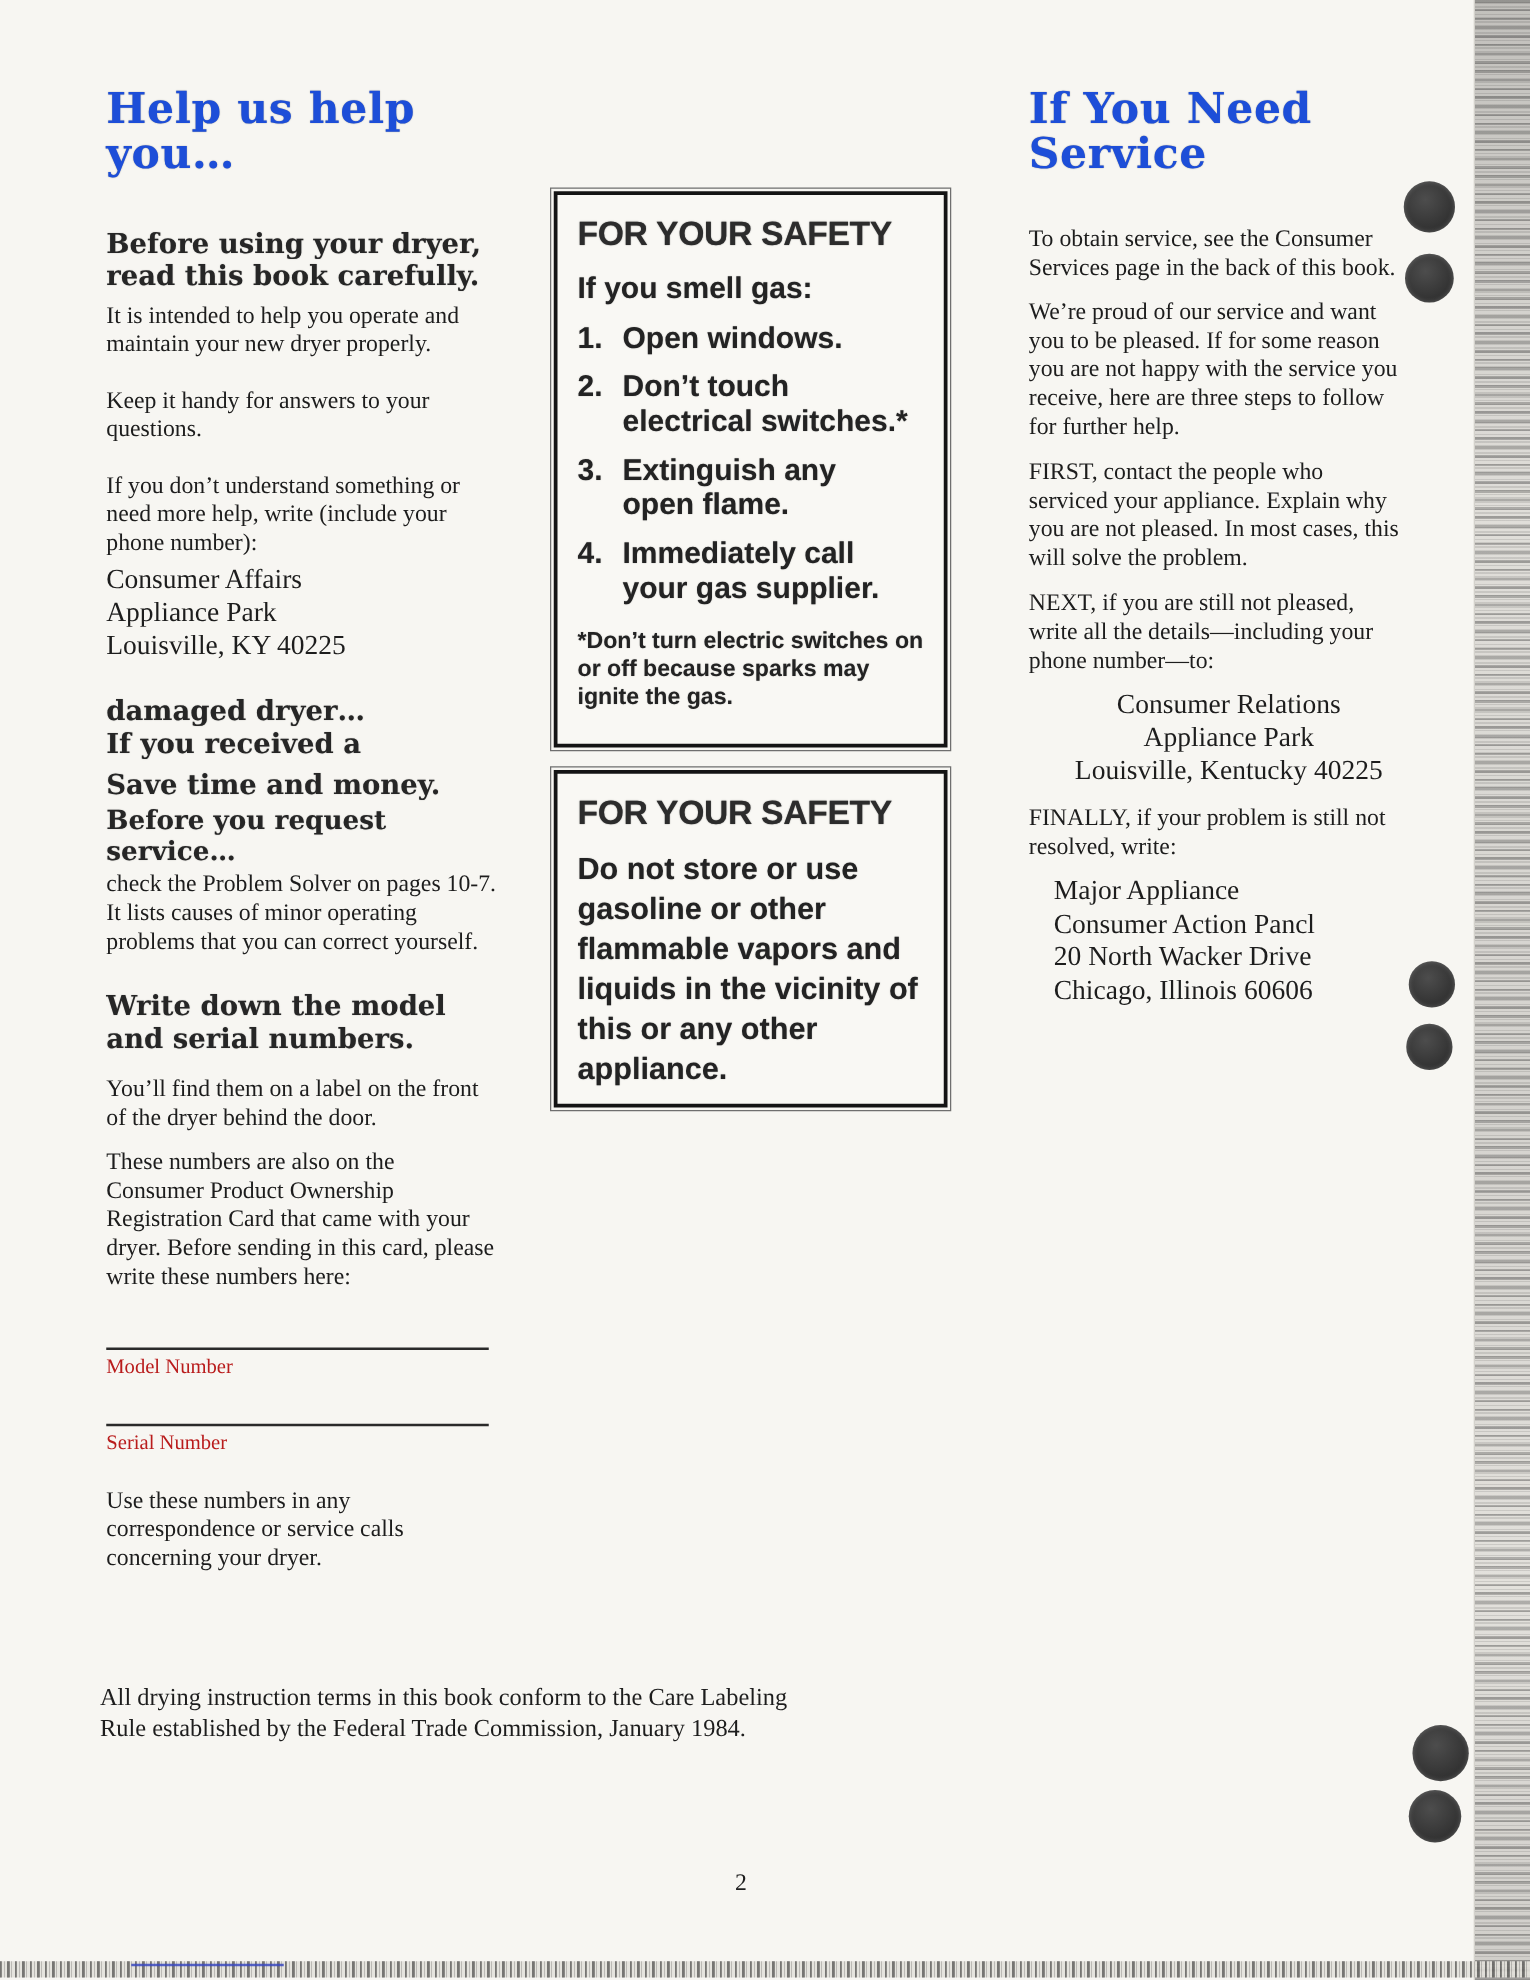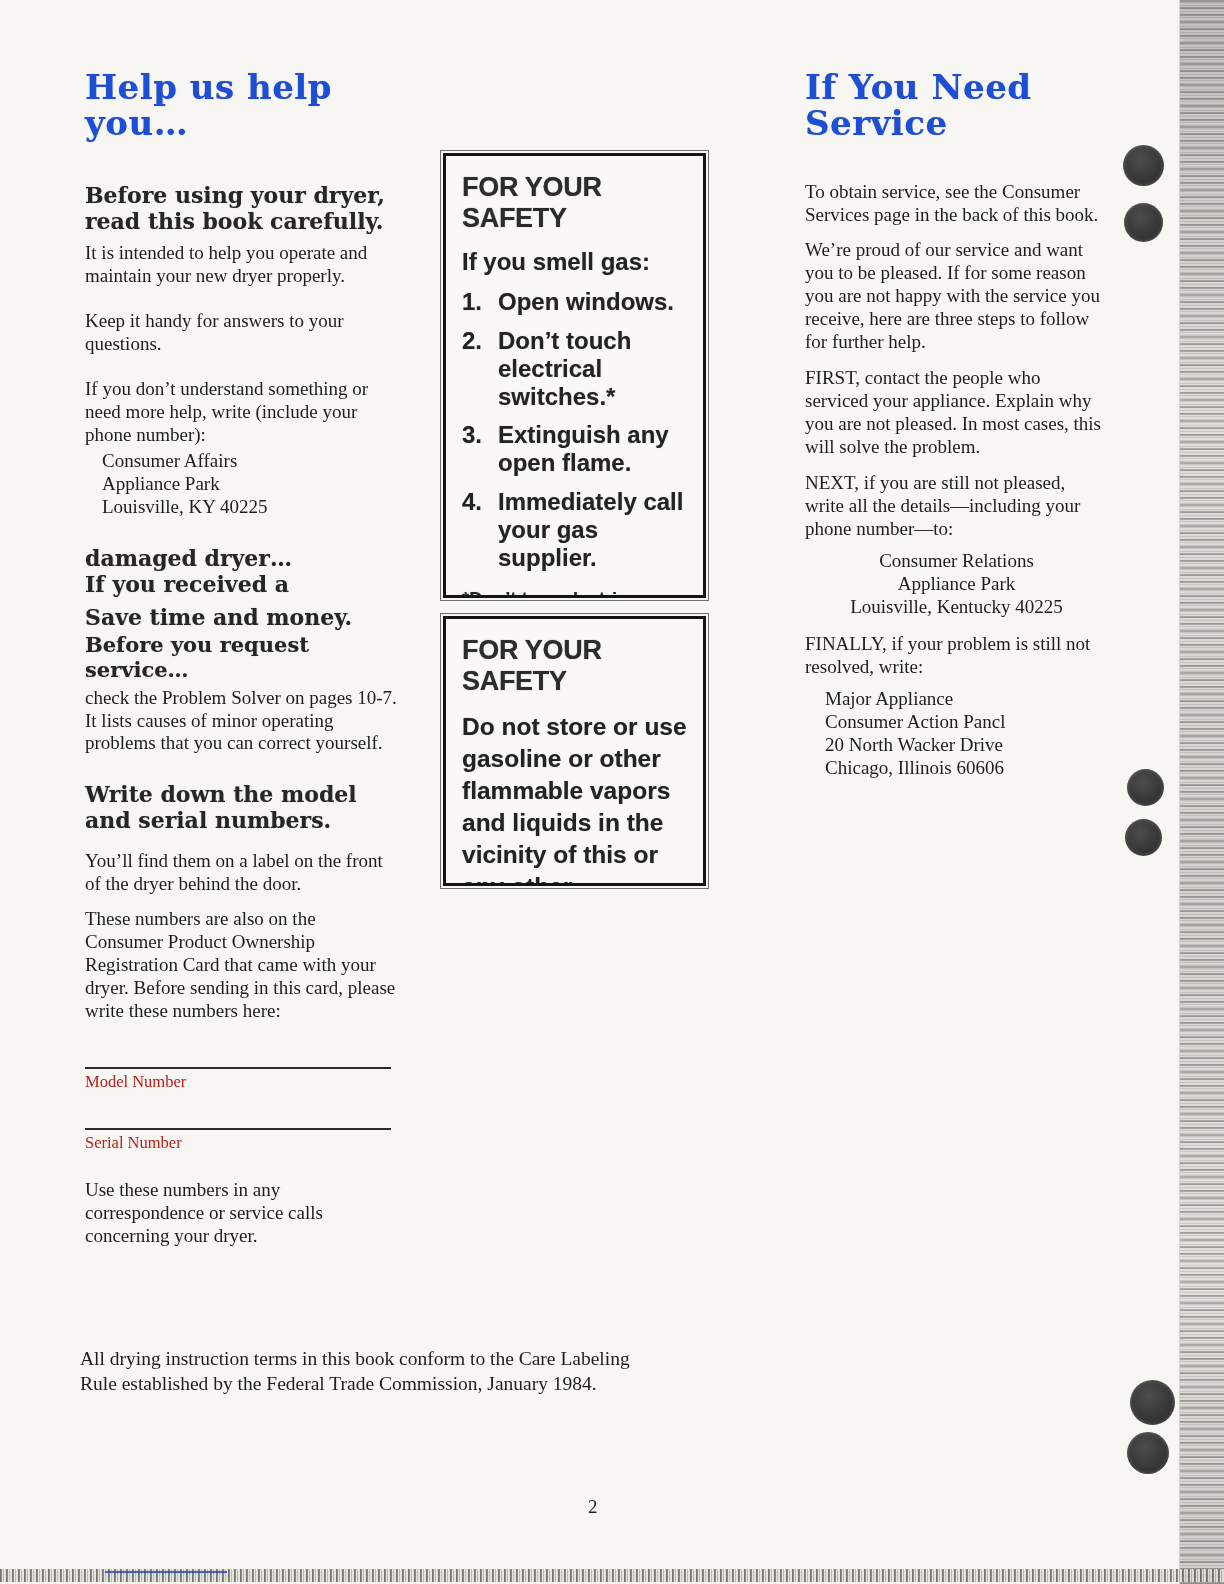--- a/index.html
+++ b/index.html
@@ -42,39 +42,39 @@
     font-family:"DejaVu Serif", serif;font-weight:700;font-size:34px;line-height:1.05;
     color:#1d4ed8;letter-spacing:.5px;margin:0 0 42px;
     text-shadow:0 0 1px rgba(0,0,0,.4);
   }
   .sub-head{
     font-family:"DejaVu Serif", serif;font-weight:700;font-size:22px;line-height:1.18;
     color:#262626;margin:0 0 7px;text-shadow:0 0 1px rgba(0,0,0,.3);
   }
   p{font-size:19px;line-height:1.21;margin:0 0 22px;}
   .tight{margin-bottom:3px;}
-  .addr{font-size:19px;line-height:1.21;margin:0 17px 27px;}
+  .addr{font-size:22px;line-height:1.21;margin:0 0 27px;}
   .addr.indent{margin-left:20px;}
   .blk{display:block;}
   .gap-lg{margin-bottom:27px;}
 
   
   .col-left{position:absolute;left:85px;top:70px;width:312px;}
-  .col-right{position:absolute;left:805px;top:70px;width:300px;}
+  .col-right{position:absolute;left:823px;top:70px;width:300px;}
   .col-right .big-head{margin-bottom:40px;}
 
   
   .writein{margin-top:44px;}
   .writein + .writein{margin-top:36px;}
   .rule{border-top:2px solid #2a2a2a;width:306px;height:0;margin-bottom:3px;}
   .writein-label{font-family:Liberation Serif, serif;font-size:16.5px;color:#b91c1c;}
 
   
   .safety-box{
-    position:absolute;left:443px;width:263px;box-sizing:border-box;
+    position:absolute;left:443px;width:315px;box-sizing:border-box;
     border:3px solid #141414;outline:1px solid #6f6f6f;outline-offset:2px;
     background:#f9f8f4;padding:14px 16px;overflow:hidden;
     font-family:"Liberation Sans", sans-serif;color:#232323;
   }
   .box-gas{top:153px;height:445px;}
   .box-gasoline{top:616px;height:270px;}
   .safety-title{
     font-size:27px;font-weight:700;letter-spacing:-.3px;margin:2px 0 14px;
     color:#2c2c2c;text-shadow:0 0 1px rgba(0,0,0,.55);
   }

